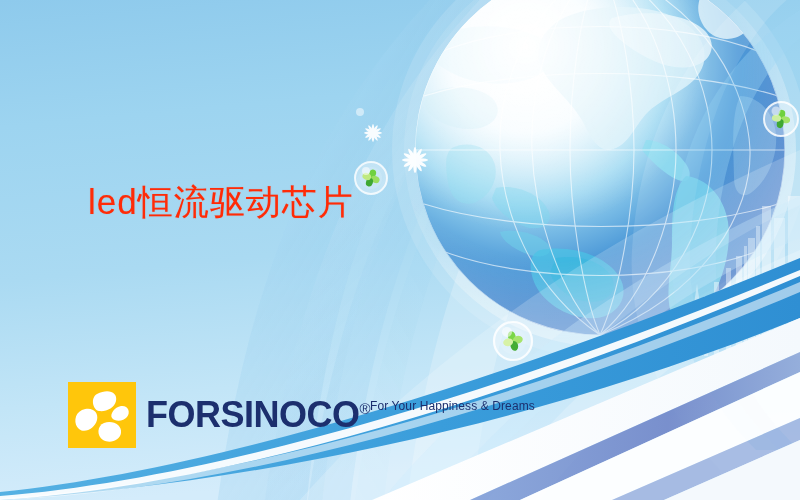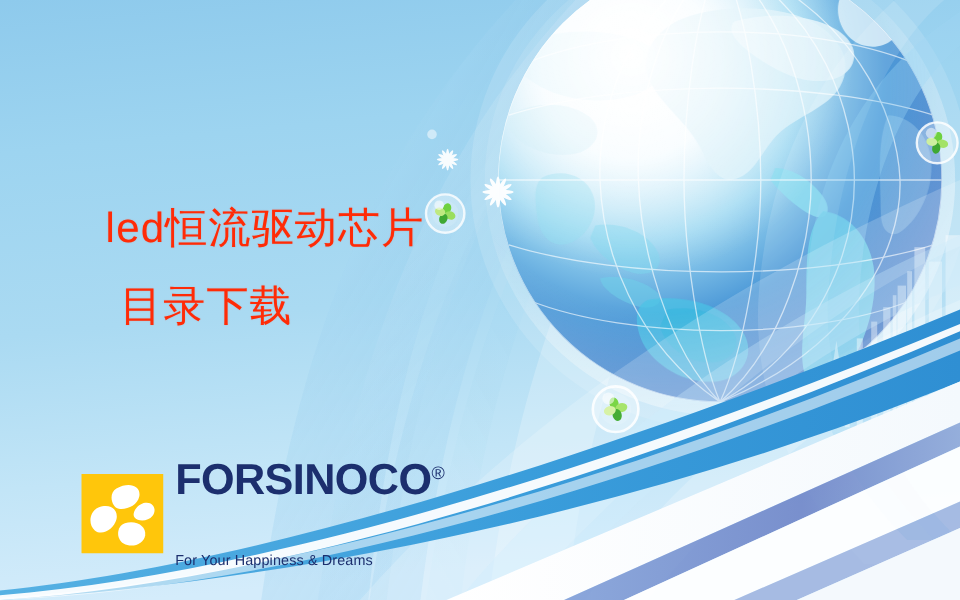--- a/index.html
+++ b/index.html
@@ -18,37 +18,37 @@
   .layer { position:absolute; top:0; left:0; width:800px; height:500px; }
   .txtline {
     position:absolute;
     color:#ff2b07;
     font-size:35px;
     line-height:1;
     letter-spacing:1px;
     white-space:nowrap;
     text-shadow:0 0 1px rgba(255,60,20,.35);
   }
-  #title-line-1 { left:88px; top:173px; }
+  #title-line-1 { left:88px; top:184px; }
   #title-line-2 { left:100px; top:238px; }
 
   #logo-block {
     position:absolute;
     left:68px; top:382px;
     display:flex;
     align-items:center;
     gap:10px;
   }
   #logo-mark {
     width:68px; height:66px;
     background:#ffc60b;
     position:relative;
     flex:0 0 auto;
   }
-  #logo-wordmark { display:flex; flex-direction:column; justify-content:center;gap:40px; }
+  #logo-wordmark { display:flex; flex-direction:row; justify-content:center; }
   #brand-name {
     font-size:36px;
     font-weight:bold;
     color:#1c2f6e;
     letter-spacing:-0.5px;
     line-height:1;
     position:relative;
     white-space:nowrap;
   }
   #brand-reg {
@@ -311,21 +311,20 @@
           <ellipse cx="4.6" cy="0" rx="4.6" ry="3.4" fill="#a3e268"></ellipse>
           <ellipse cx="0" cy="4.6" rx="3.4" ry="4.6" fill="#3fa832"></ellipse>
           <ellipse cx="-4.6" cy="0" rx="4.6" ry="3.4" fill="#cdefa0"></ellipse>
         </g>
         <circle cx="-5" cy="-8" r="4.5" fill="#ffffff" opacity="0.5"></circle>
       </g>
     </g>
   </svg>
 
   <div class="txtline" id="title-line-1">led恒流驱动芯片</div>
-  <div class="txtline" id="title-line-2">目录下载</div>
 
   <div id="logo-block">
     <div id="logo-mark">
       <svg width="68" height="66" viewBox="0 0 68 66" xmlns="http://www.w3.org/2000/svg">
         <rect x="0" y="0" width="68" height="66" fill="#ffc60b"></rect>
         <g fill="#ffffff">
           <path d="M29 12 C 40 6, 50 10, 48 19 C 46.5 26, 38 30, 31 29 C 25 28, 22 16, 29 12 Z"></path>
           <path d="M53 24 C 60 23, 63 30, 59 35 C 55.5 39.5, 47 40, 44 36 C 41.5 32.5, 46.5 25, 53 24 Z"></path>
           <path d="M14 28 C 24 24, 31 30, 29 38 C 27 46, 17 52, 11 47 C 5.5 42.5, 6 31.5, 14 28 Z"></path>
           <path d="M36 41 C 45 38, 54 43, 53 51 C 52 58.5, 42 62, 35 58 C 28.5 54, 29 43.5, 36 41 Z"></path>

